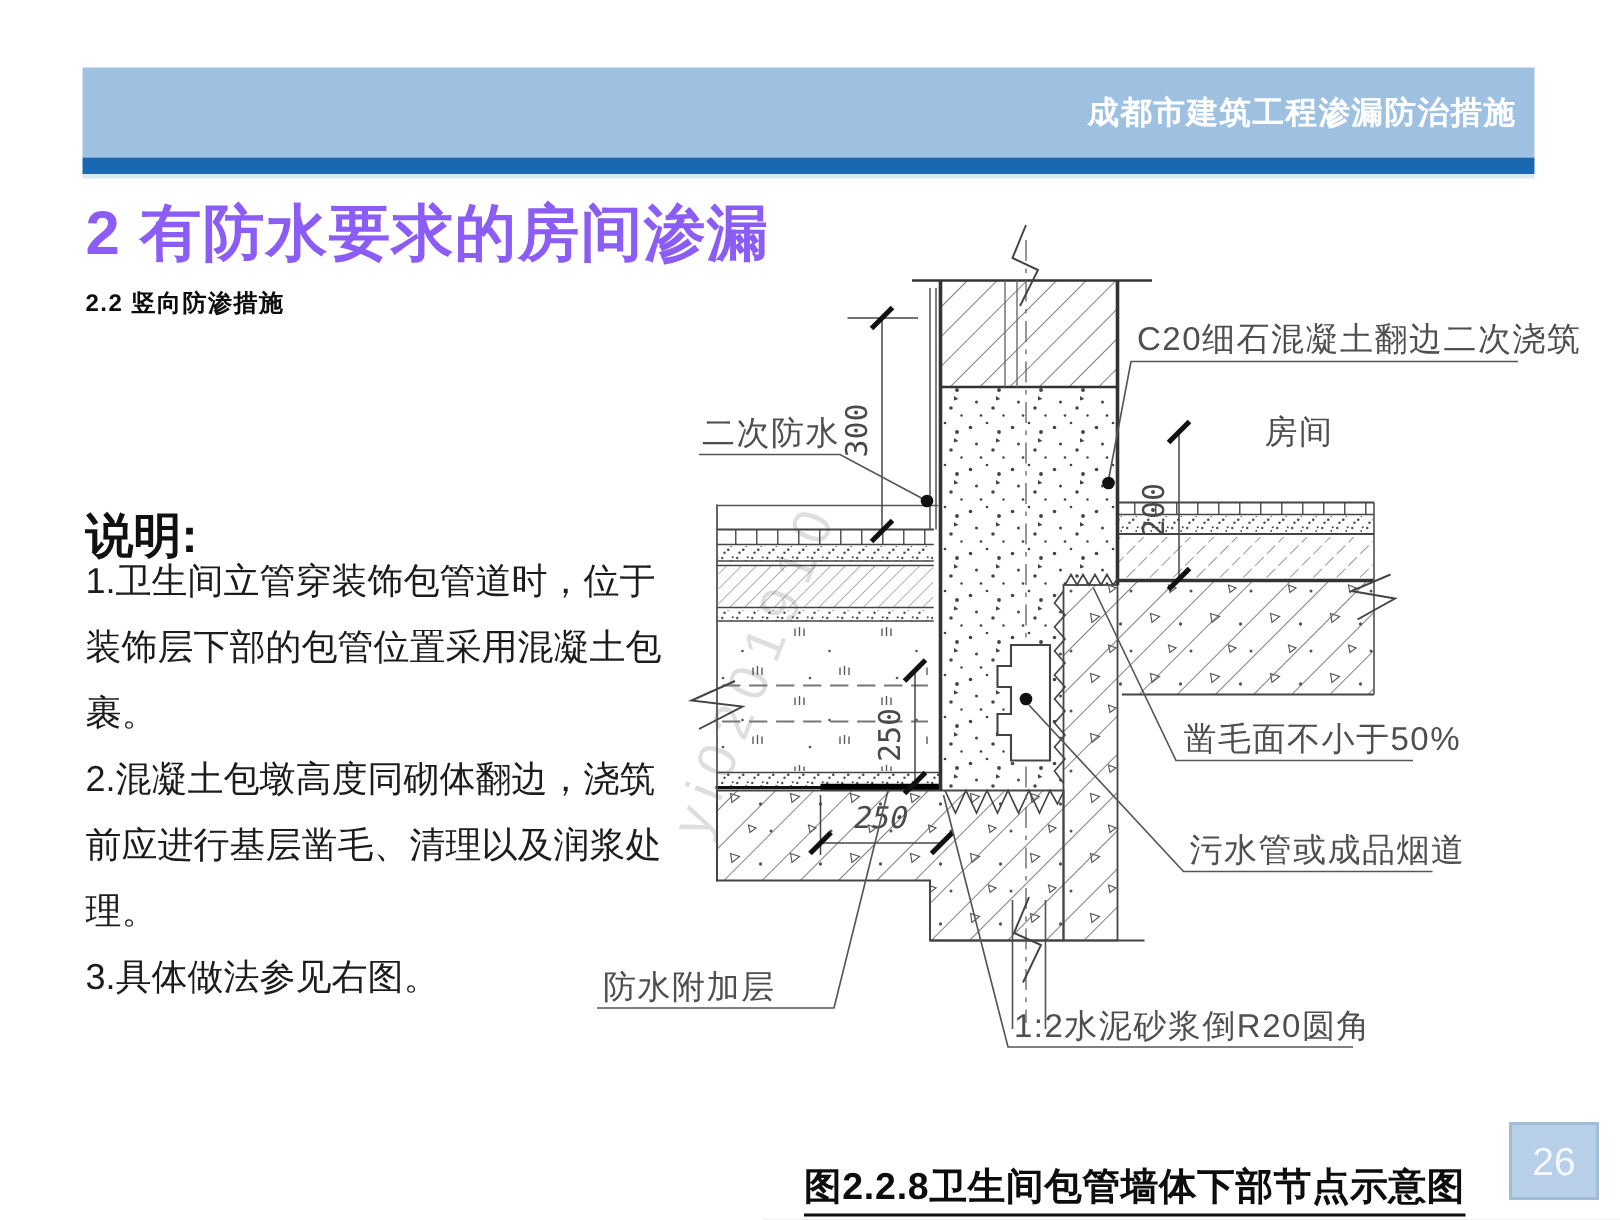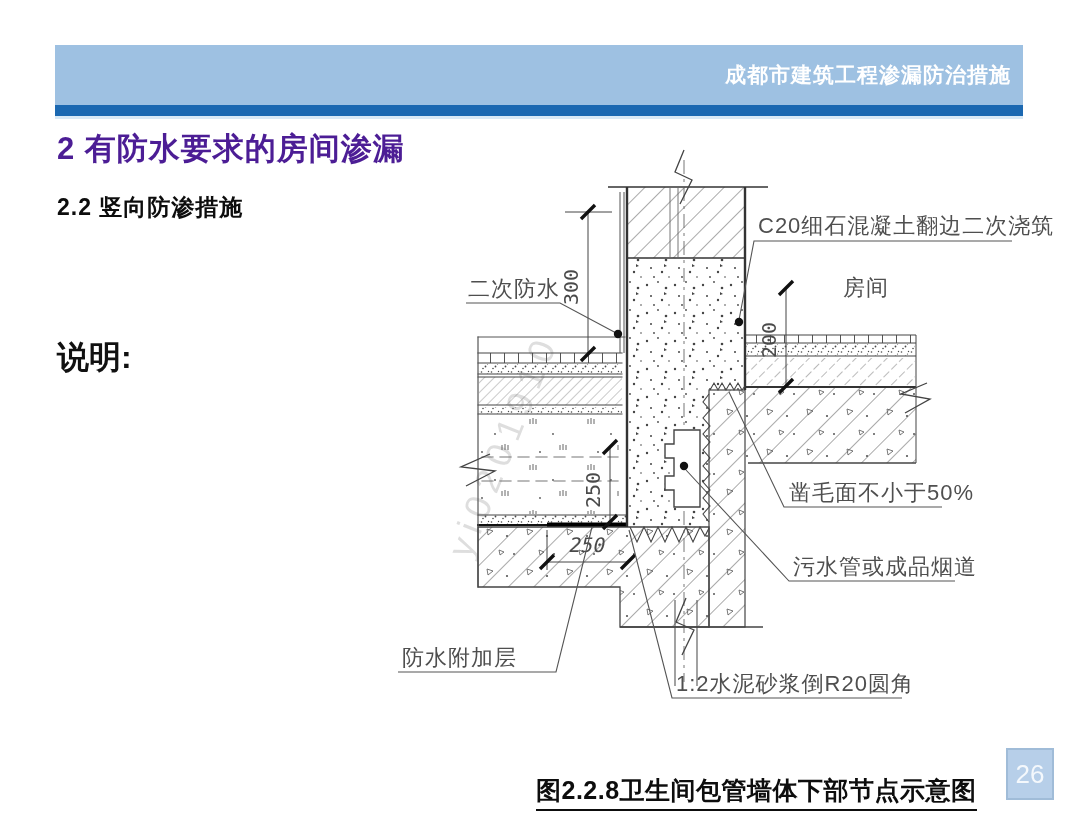--- a/index.html
+++ b/index.html
@@ -11,34 +11,34 @@
   
   .header-bar{left:55px;top:45px;width:968px;height:60px;background:#9ec1e2;}
   .header-title{
     width:100%;height:100%;display:flex;align-items:center;justify-content:flex-end;
     padding-right:12px;box-sizing:border-box;color:#ffffff;font-weight:bold;
     font-size:21px;letter-spacing:1px;border-radius:14px;
   }
   .header-stripe{left:55px;top:105px;width:968px;height:11px;background:#1b68b1;}
   .header-stripe-light{left:55px;top:116px;width:968px;height:3px;background:#d8e9f6;}
   
-  .h1{left:57px;top:128px;font-size:31px;font-weight:bold;color:#4c1d95;letter-spacing:1px;text-align:center;}
-  .h2{left:57px;top:192px;font-size:23px;font-weight:bold;color:#0d0d0d;letter-spacing:1px;}
+  .h1{left:57px;top:128px;font-size:41px;font-weight:bold;color:#8b5cf6;letter-spacing:1px;text-align:center;}
+  .h2{left:57px;top:192px;font-size:16px;font-weight:bold;color:#0d0d0d;letter-spacing:1px;}
   .h3{left:57px;top:238px;font-size:25px;font-weight:bold;color:#0d0d0d;letter-spacing:1px;}
   .notes-label{left:57px;top:336px;font-size:32px;font-weight:bold;color:#111;}
   .notes{left:57px;top:366px;width:398px;font-size:24px;line-height:44px;color:#1c1c1c;}
   .notes div{margin:0;}
   
   .caption{
     left:536px;top:734px;font-size:25px;font-weight:bold;color:#0d0d0d;
     border-bottom:2.5px solid #0d0d0d;padding-bottom:2px;letter-spacing:0.5px;margin-top:40px;
   }
   
   .page-box{
-    left:1006px;top:748px;width:48px;height:52px;background:#b7cfe9;
+    left:1006px;top:748px;width:60px;height:52px;background:#b7cfe9;
     border:2px solid #a0bcd8;box-sizing:border-box;display:flex;
     align-items:center;justify-content:center;color:#f4f8fc;font-size:26px;
   }
   svg text{font-family:"Liberation Sans","DejaVu Sans",sans-serif;}
   svg .cad{fill:#4f4f4f;font-size:22px;letter-spacing:1px;}
   svg .dim{fill:#4a4a4a;font-size:20px;font-family:"DejaVu Sans Mono",monospace;}
   .watermark{fill:#a9a9a9;opacity:0.38;font-size:36px;letter-spacing:8px;}
 </style>
 </head>
 <body>
@@ -48,20 +48,25 @@
   <div class="abs header-bar">
     <div class="header-title">成都市建筑工程渗漏防治措施</div>
   </div>
   <div class="abs header-stripe"></div>
   <div class="abs header-stripe-light"></div>
 
   <div class="abs h1">2 有防水要求的房间渗漏</div>
   <div class="abs h2">2.2 竖向防渗措施</div>
 
   <div class="abs notes-label">说明:</div>
+  <div class="abs notes">
+    <div>1.卫生间立管穿装饰包管道时，位于装饰层下部的包管位置采用混凝土包裹。</div>
+    <div>2.混凝土包墩高度同砌体翻边，浇筑前应进行基层凿毛、清理以及润浆处理。</div>
+    <div>3.具体做法参见右图。</div>
+  </div>
 
   <svg class="abs" style="left:0;top:0;" width="1080" height="813" viewBox="0 0 1080 813">
     <defs>
       <pattern id="hatchMasonry" width="14" height="14" patternUnits="userSpaceOnUse" patternTransform="rotate(45)">
         <line x1="0" y1="0" x2="0" y2="14" stroke="#555" stroke-width="1"></line>
       </pattern>
       <pattern id="hatchSlab" width="18" height="18" patternUnits="userSpaceOnUse" patternTransform="rotate(45)">
         <line x1="0" y1="0" x2="0" y2="18" stroke="#555" stroke-width="1"></line>
       </pattern>
       <pattern id="slabSpecks" width="40" height="40" patternUnits="userSpaceOnUse">

